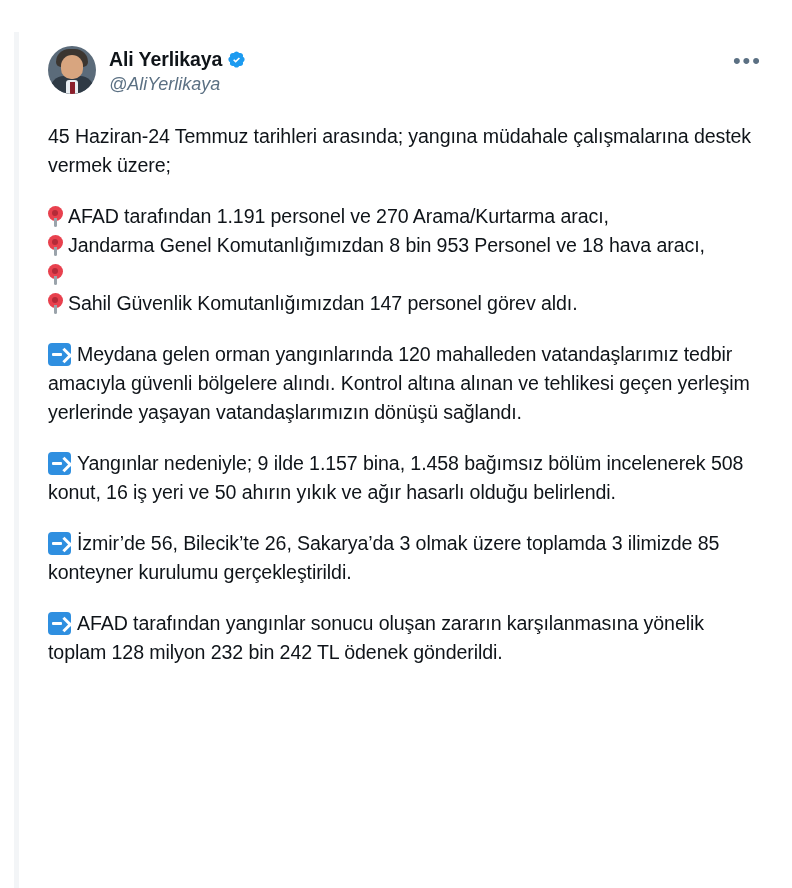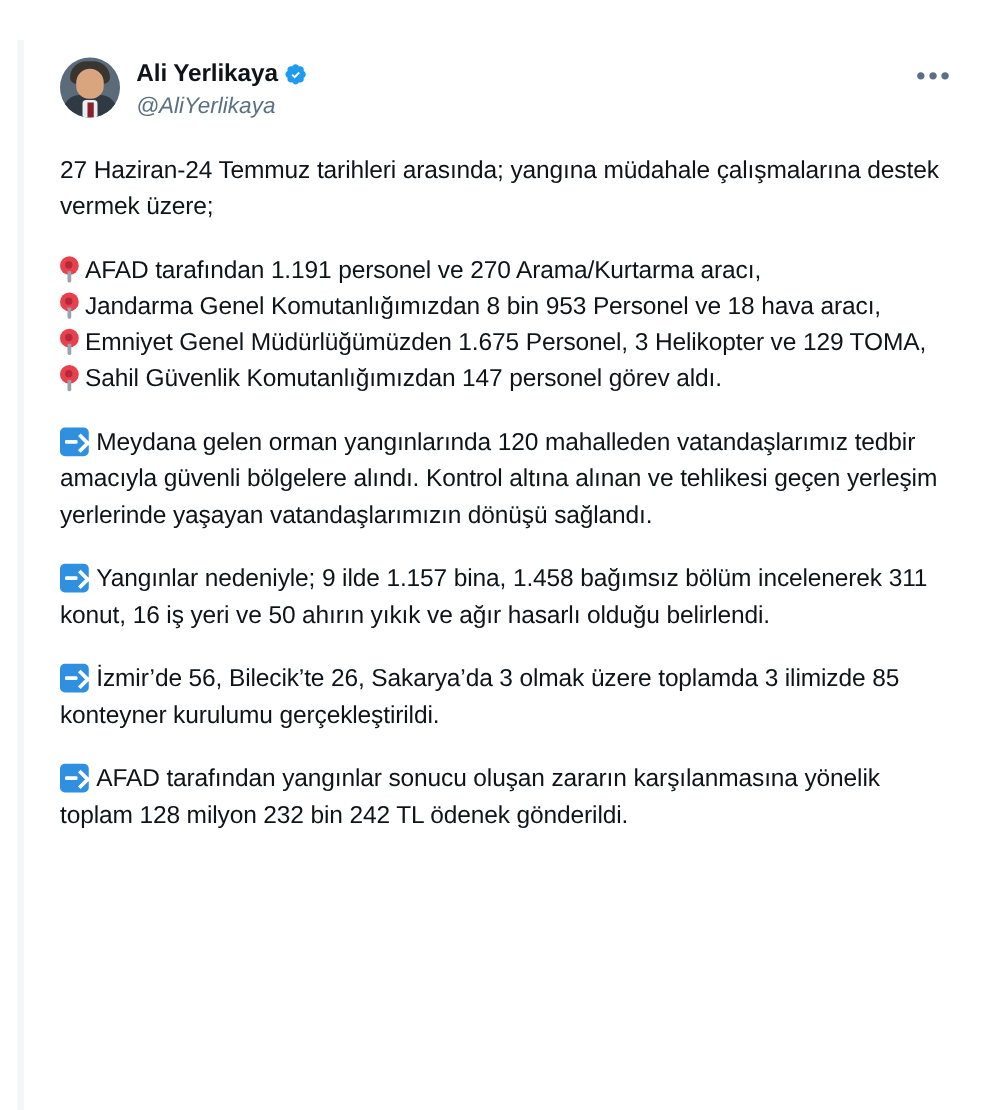--- a/index.html
+++ b/index.html
@@ -221,36 +221,36 @@
       </div>
       <div class="handle">@AliYerlikaya</div>
     </div>
   </div>
 
   <div class="more-btn">•••</div>
 
   <div class="tweet-body">
 
     <p class="para">
-      <span class="line">27 Haziran-24 Temmuz tarihleri arasında; yangına müdahale çalışmalarına destek vermek üzere;</span>
+      <span class="line">45 Haziran-24 Temmuz tarihleri arasında; yangına müdahale çalışmalarına destek vermek üzere;</span>
     </p>
 
     <p class="para">
       <span class="line"><span class="pin"><span class="head"></span><span class="stem"></span></span><span>AFAD tarafından 1.191 personel ve 270 Arama/Kurtarma aracı,</span></span>
       <span class="line"><span class="pin"><span class="head"></span><span class="stem"></span></span><span>Jandarma Genel Komutanlığımızdan 8 bin 953 Personel ve 18 hava aracı,</span></span>
-      <span class="line"><span class="pin"><span class="head"></span><span class="stem"></span></span><span>Emniyet Genel Müdürlüğümüzden 1.675 Personel, 3 Helikopter ve 129 TOMA,</span></span>
+      <span class="line"><span class="pin"><span class="head"></span><span class="stem"></span></span></span>
       <span class="line"><span class="pin"><span class="head"></span><span class="stem"></span></span><span>Sahil Güvenlik Komutanlığımızdan 147 personel görev aldı.</span></span>
     </p>
 
     <p class="para">
       <span class="arrow"></span><span>Meydana gelen orman yangınlarında 120 mahalleden vatandaşlarımız tedbir amacıyla güvenli bölgelere alındı. Kontrol altına alınan ve tehlikesi geçen yerleşim yerlerinde yaşayan vatandaşlarımızın dönüşü sağlandı.</span>
     </p>
 
     <p class="para">
-      <span class="arrow"></span><span>Yangınlar nedeniyle; 9 ilde 1.157 bina, 1.458 bağımsız bölüm incelenerek 311 konut, 16 iş yeri ve 50 ahırın yıkık ve ağır hasarlı olduğu belirlendi.</span>
+      <span class="arrow"></span><span>Yangınlar nedeniyle; 9 ilde 1.157 bina, 1.458 bağımsız bölüm incelenerek 508 konut, 16 iş yeri ve 50 ahırın yıkık ve ağır hasarlı olduğu belirlendi.</span>
     </p>
 
 
     <p class="para">
       <span class="arrow"></span><span>İzmir’de 56, Bilecik’te 26, Sakarya’da 3 olmak üzere toplamda 3 ilimizde 85 konteyner kurulumu gerçekleştirildi.</span>
     </p>
 
     <p class="para tight">
       <span class="arrow"></span><span>AFAD tarafından yangınlar sonucu oluşan zararın karşılanmasına yönelik toplam 128 milyon 232 bin 242 TL ödenek gönderildi.</span>
     </p>

